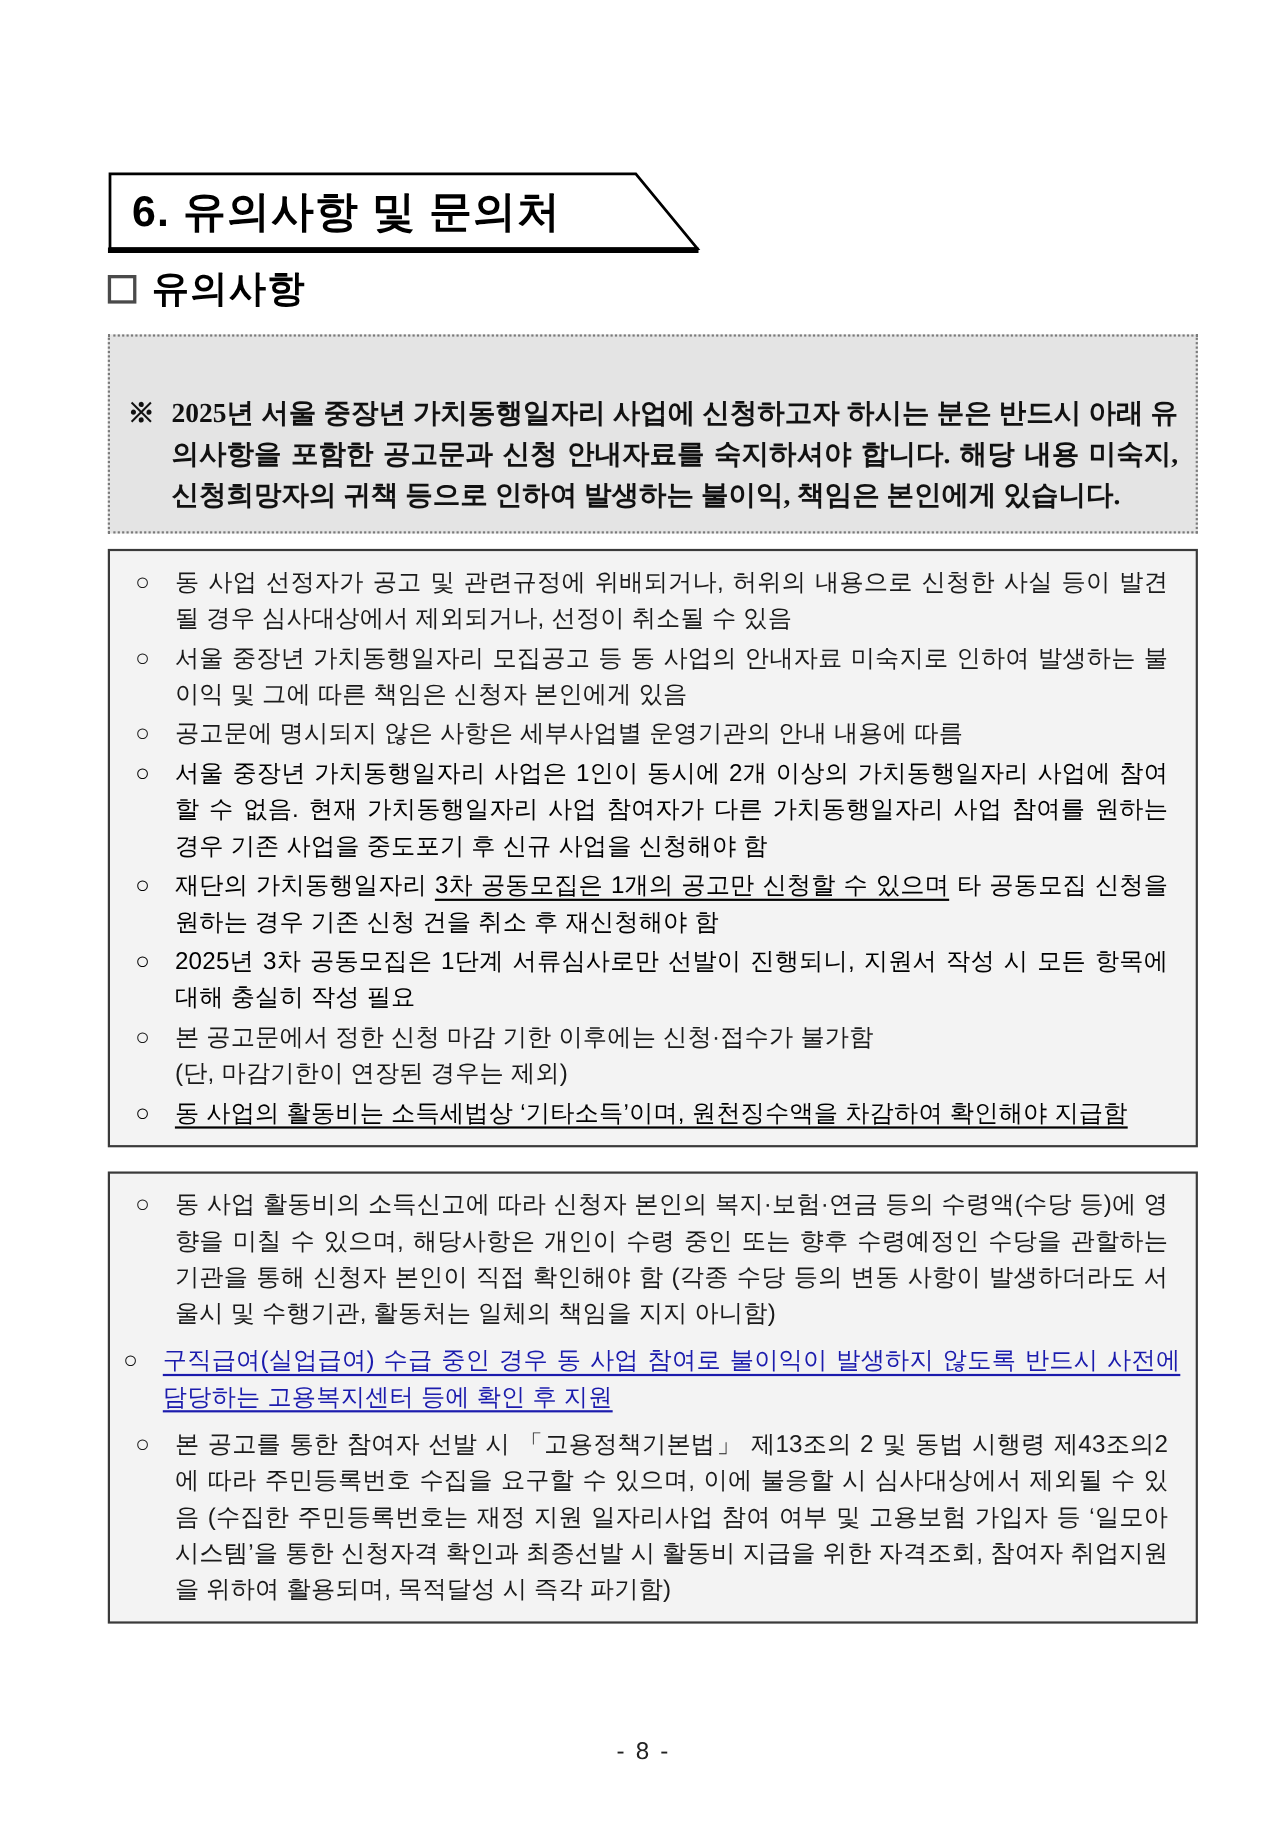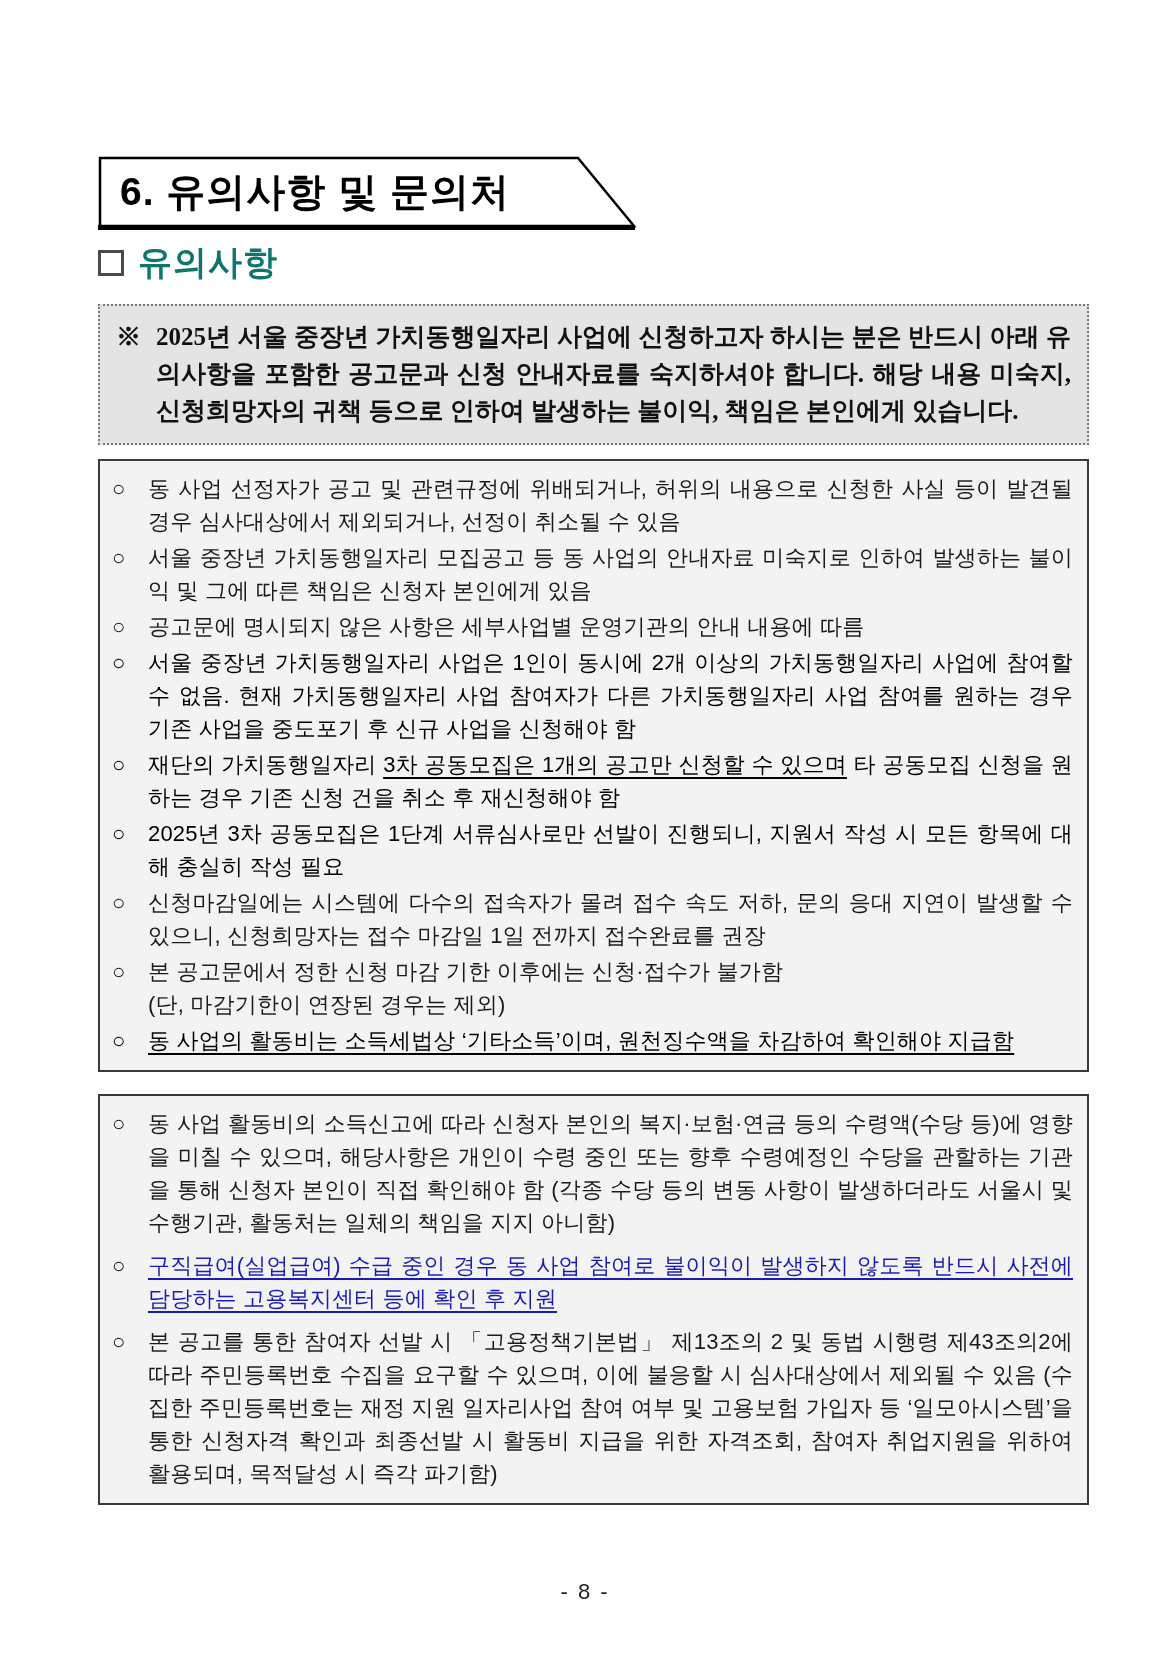--- a/index.html
+++ b/index.html
@@ -18,47 +18,47 @@
   .banner-title{
     position:absolute;left:22px;top:50%;transform:translateY(-50%);
     font-size:39px;font-weight:bold;letter-spacing:1px;white-space:nowrap;color:#000;
   }
   
   .section-head{display:flex;align-items:center;margin:6px 0 18px 0;}
   .section-square{
     width:20px;height:20px;border:3px solid #4a4a4a;background:#fff;
     margin-right:14px;flex:0 0 auto;
   }
-  .section-title{font-size:34px;font-weight:bold;letter-spacing:1px;color:#0f766e;}
+  .section-title{font-size:34px;font-weight:bold;letter-spacing:1px;color:#000000;}
   
   .note-box{
     border:2px dotted #7a7a7a;
     background:#e4e4e4;
     padding:12px 16px 14px 16px;
     margin-bottom:14px;
   }
   .note-text{
     font-family:"Liberation Serif","DejaVu Serif",serif;
     font-weight:bold;font-size:25px;line-height:37px;
     text-align:justify;
-    padding-left:40px;text-indent:-40px;color:#111;
+    padding-left:40px;text-indent:-40px;color:#111;margin-top:40px;
   }
   .note-marker{display:inline-block;width:40px;text-indent:0;}
   
   .notice-box{
     border:2px solid #3a3a3a;
     background:#f3f3f3;
     padding:8px 14px 10px 12px;
   }
   .box-gap{margin-bottom:22px;}
   .item{
     font-size:22px;line-height:33px;letter-spacing:0.2px;
     text-align:justify;
     padding-left:36px;text-indent:-36px;
-    margin:3px 0;color:#1a1a1a;
+    margin:3px 11px;color:#1a1a1a;
   }
   .bullet{display:inline-block;width:36px;text-indent:0;font-size:22px;}
   .item.bold{font-weight:normal;color:#000;}
   .item.blue{font-weight:normal;color:#1b1bad;margin:10px 0;}
   .item.blue .bullet{color:#111;}
   .u{text-decoration:underline;text-underline-offset:5px;}
   .sub{display:block;text-indent:0;}
   
   .footer{
     position:absolute;left:0;right:0;bottom:50px;
@@ -87,21 +87,20 @@
     <div class="note-text"><span class="note-marker">※</span><span>2025년 서울 중장년 가치동행일자리 사업에 신청하고자 하시는 분은 반드시 아래 유의사항을 포함한 공고문과 신청 안내자료를 숙지하셔야 합니다. 해당 내용 미숙지, 신청희망자의 귀책 등으로 인하여 발생하는 불이익, 책임은 본인에게 있습니다.</span></div>
   </div>
 
   <div class="notice-box box-gap">
     <div class="item"><span class="bullet">○</span><span>동 사업 선정자가 공고 및 관련규정에 위배되거나, 허위의 내용으로 신청한 사실 등이 발견될 경우 심사대상에서 제외되거나, 선정이 취소될 수 있음</span></div>
     <div class="item"><span class="bullet">○</span><span>서울 중장년 가치동행일자리 모집공고 등 동 사업의 안내자료 미숙지로 인하여 발생하는 불이익 및 그에 따른 책임은 신청자 본인에게 있음</span></div>
     <div class="item"><span class="bullet">○</span><span>공고문에 명시되지 않은 사항은 세부사업별 운영기관의 안내 내용에 따름</span></div>
     <div class="item bold"><span class="bullet">○</span><span>서울 중장년 가치동행일자리 사업은 1인이 동시에 2개 이상의 가치동행일자리 사업에 참여할 수 없음. 현재 가치동행일자리 사업 참여자가 다른 가치동행일자리 사업 참여를 원하는 경우 기존 사업을 중도포기 후 신규 사업을 신청해야 함</span></div>
     <div class="item bold"><span class="bullet">○</span><span>재단의 가치동행일자리 </span><span class="u">3차 공동모집은 1개의 공고만 신청할 수 있으며</span><span> 타 공동모집 신청을 원하는 경우 기존 신청 건을 취소 후 재신청해야 함</span></div>
     <div class="item bold"><span class="bullet">○</span><span>2025년 3차 공동모집은 1단계 서류심사로만 선발이 진행되니, 지원서 작성 시 모든 항목에 대해 충실히 작성 필요</span></div>
-    <div class="item"><span class="bullet">○</span><span>신청마감일에는 시스템에 다수의 접속자가 몰려 접수 속도 저하, 문의 응대 지연이 발생할 수 있으니, 신청희망자는 접수 마감일 1일 전까지 접수완료를 권장</span></div>
     <div class="item"><span class="bullet">○</span><span>본 공고문에서 정한 신청 마감 기한 이후에는 신청·접수가 불가함</span><span class="sub">(단, 마감기한이 연장된 경우는 제외)</span></div>
     <div class="item bold"><span class="bullet">○</span><span class="u">동 사업의 활동비는 소득세법상 ‘기타소득’이며, 원천징수액을 차감하여 확인해야 지급함</span></div>
   </div>
 
   <div class="notice-box">
     <div class="item"><span class="bullet">○</span><span>동 사업 활동비의 소득신고에 따라 신청자 본인의 복지·보험·연금 등의 수령액(수당 등)에 영향을 미칠 수 있으며, 해당사항은 개인이 수령 중인 또는 향후 수령예정인 수당을 관할하는 기관을 통해 신청자 본인이 직접 확인해야 함 (각종 수당 등의 변동 사항이 발생하더라도 서울시 및 수행기관, 활동처는 일체의 책임을 지지 아니함)</span></div>
     <div class="item blue"><span class="bullet">○</span><span class="u">구직급여(실업급여) 수급 중인 경우 동 사업 참여로 불이익이 발생하지 않도록 반드시 사전에 담당하는 고용복지센터 등에 확인 후 지원</span></div>
     <div class="item"><span class="bullet">○</span><span>본 공고를 통한 참여자 선발 시 「고용정책기본법」 제13조의 2 및 동법 시행령 제43조의2에 따라 주민등록번호 수집을 요구할 수 있으며, 이에 불응할 시 심사대상에서 제외될 수 있음 (수집한 주민등록번호는 재정 지원 일자리사업 참여 여부 및 고용보험 가입자 등 ‘일모아시스템’을 통한 신청자격 확인과 최종선발 시 활동비 지급을 위한 자격조회, 참여자 취업지원을 위하여 활용되며, 목적달성 시 즉각 파기함)</span></div>
   </div>
 

